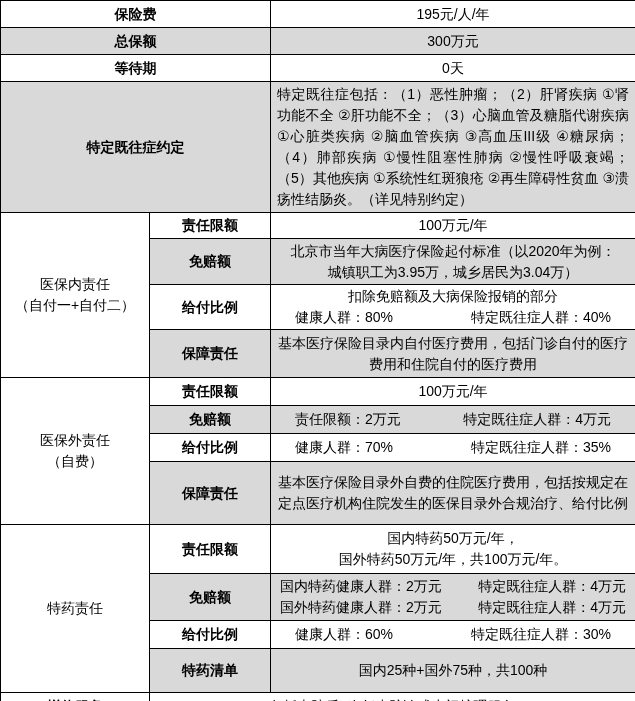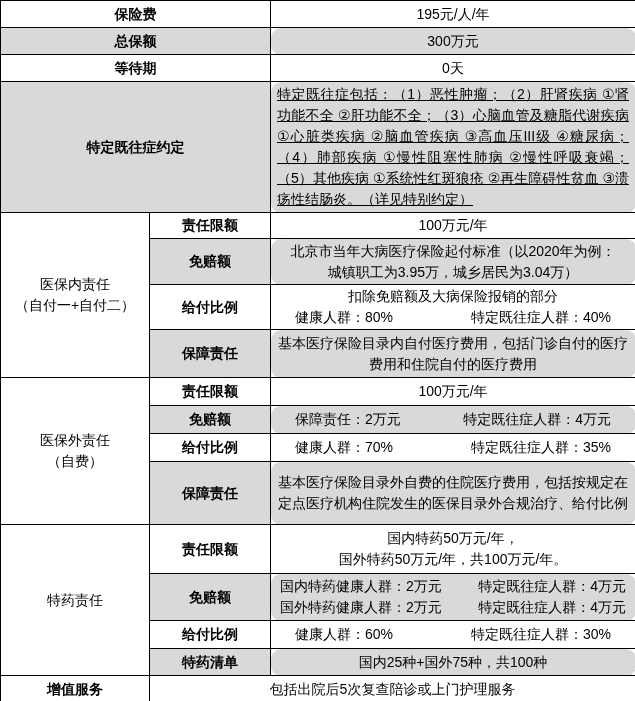--- a/index.html
+++ b/index.html
@@ -36,27 +36,25 @@
     font-weight:normal;
     text-align:center;
     white-space:pre-line;
   }
   td.lbl{
     font-weight:bold;
     text-align:center;
   }
   td.val{
     text-align:center;
-    border-radius:10px;
   }
   td.val.justify{
     text-align:justify;
     text-justify:inter-ideograph;
     padding:2px 6px;
-    text-decoration:underline;
   }
   td.val.pre{
     white-space:pre-line;
   }
   .split{
     display:flex;
     justify-content:space-between;
     padding:0 20px;
   }
   .split.tight{
@@ -121,21 +119,21 @@
   <tr class="white" style="height:28px;">
     <td rowspan="4" class="sec">医保外责任
 （自费）</td>
     <td class="lbl">责任限额</td>
     <td class="val">100万元/年</td>
   </tr>
   <tr class="gray" style="height:28px;">
     <td class="lbl">免赔额</td>
     <td class="val">
       <div class="split">
-        <span>保障责任：2万元</span>
+        <span>责任限额：2万元</span>
         <span>特定既往症人群：4万元</span>
       </div>
     </td>
   </tr>
   <tr class="white" style="height:28px;">
     <td class="lbl">给付比例</td>
     <td class="val">
       <div class="split">
         <span>健康人群：70%</span>
         <span>特定既往症人群：35%</span>
@@ -168,21 +166,21 @@
   </tr>
   <tr class="white" style="height:28px;">
     <td class="lbl">给付比例</td>
     <td class="val">
       <div class="split">
         <span>健康人群：60%</span>
         <span>特定既往症人群：30%</span>
       </div>
     </td>
   </tr>
-  <tr class="gray" style="height:27px;margin-left:44px;">
+  <tr class="gray" style="height:44px;margin-left:44px;">
     <td class="lbl">特药清单</td>
     <td class="val">国内25种+国外75种，共100种</td>
   </tr>
 
   <tr class="white" style="height:28px;">
     <td class="lbl">增值服务</td>
     <td colspan="2" class="val">包括出院后5次复查陪诊或上门护理服务</td>
   </tr>
 </tbody>
   </table>

